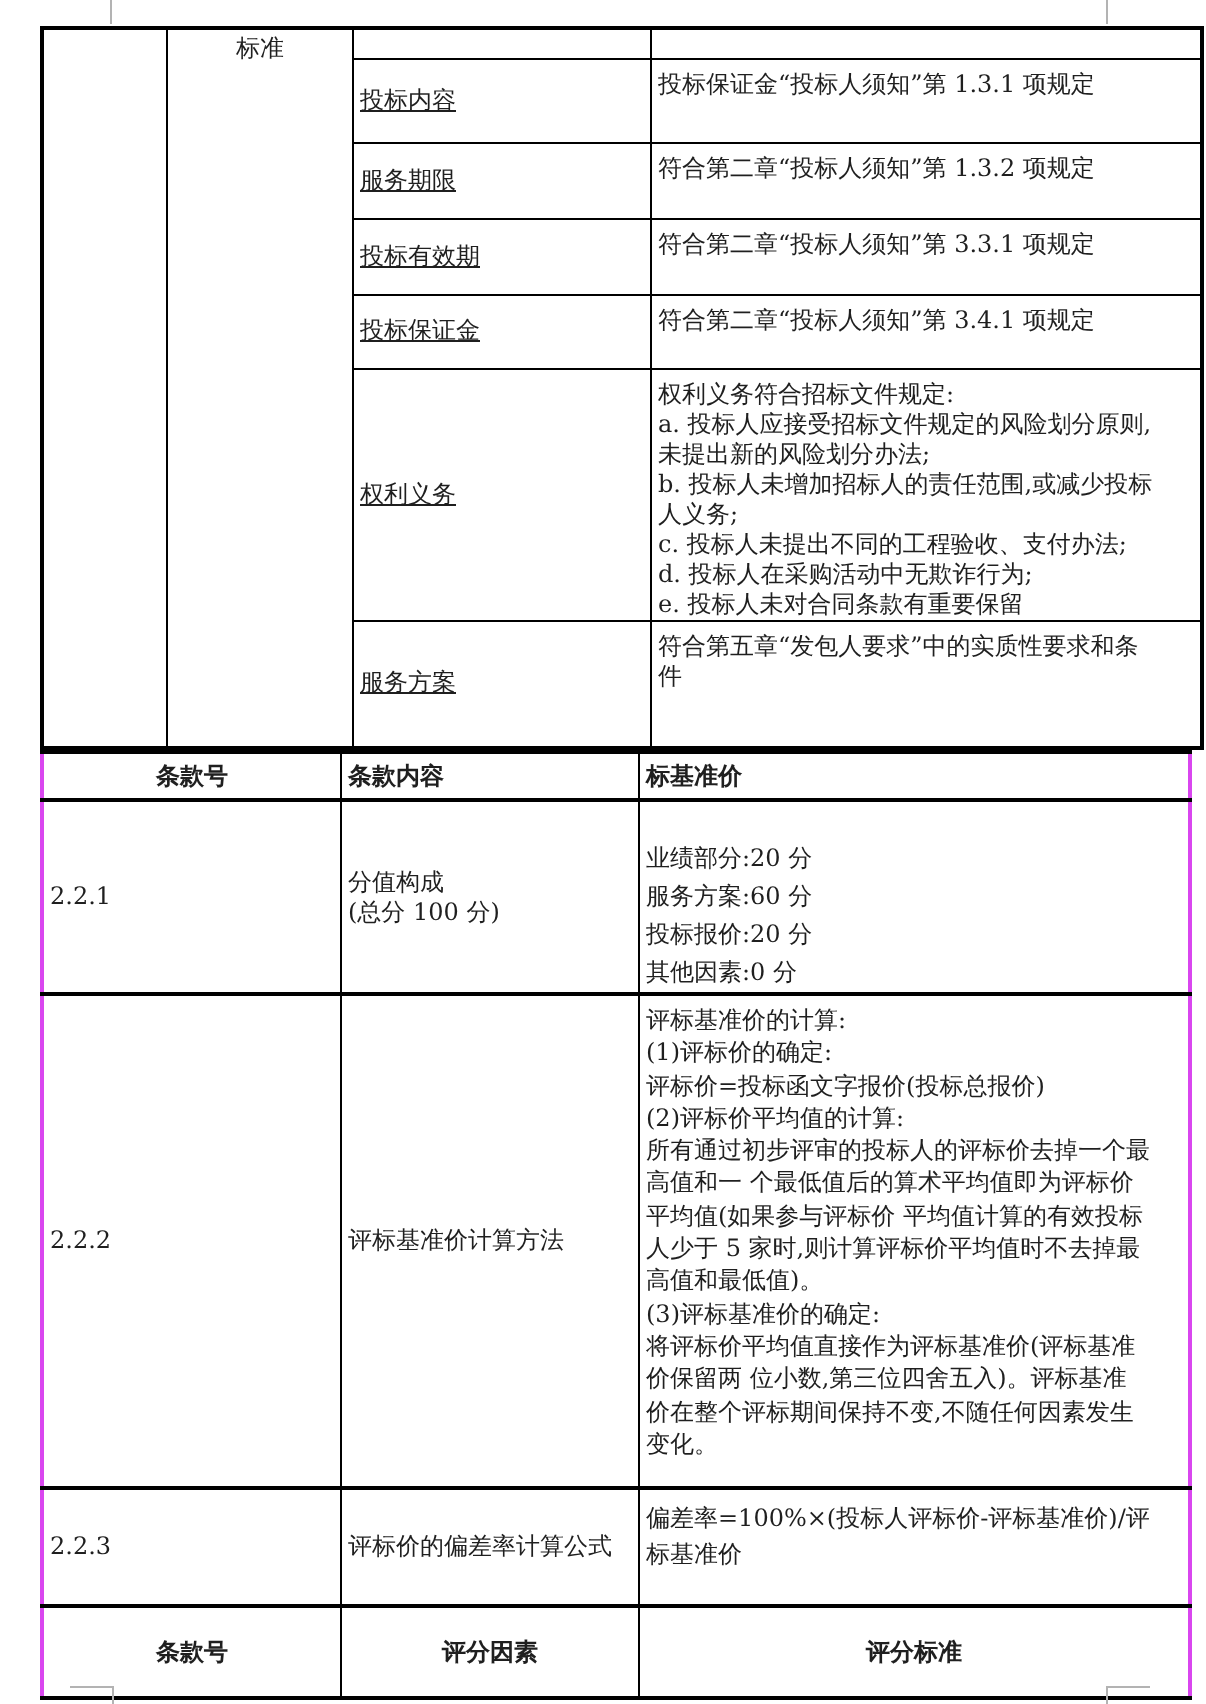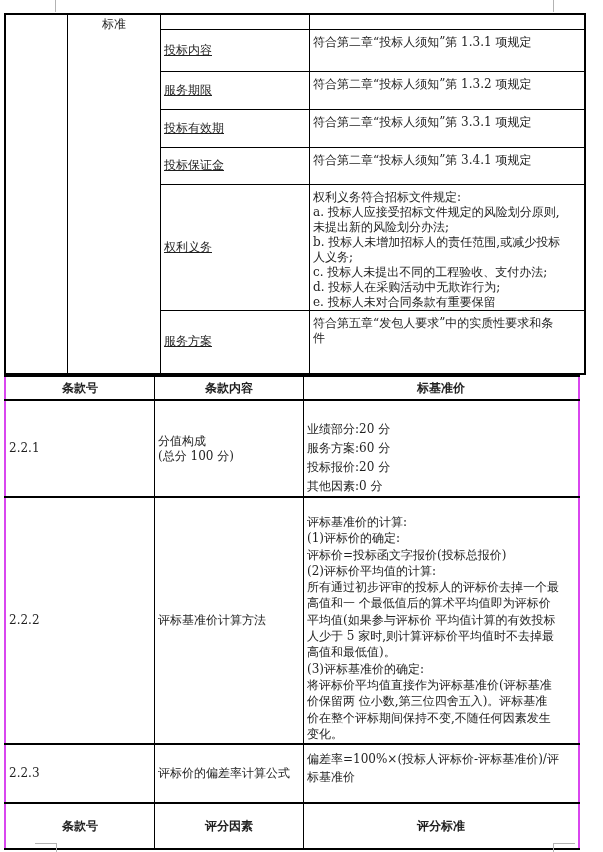--- a/index.html
+++ b/index.html
@@ -1,21 +1,21 @@
 <!DOCTYPE html>
 <html><head>
 <meta charset="utf-8">
 <style>
   html,body{margin:0;padding:0;}
   body{
     width:603px;height:852px;position:relative;background:#ffffff;
     font-family:"DejaVu Serif","Liberation Serif",serif;
     color:#1f1f1f;overflow:hidden;
   }
-  .doc{position:absolute;left:4px;top:13px;width:563px;}
+  .doc{position:absolute;left:20px;top:13px;width:563px;}
   table{border-collapse:collapse;table-layout:fixed;width:563px;}
   td{
     border:1px solid #000;
     font-size:12px;line-height:15px;
     padding:0 3px;vertical-align:top;overflow:hidden;
     word-break:break-all;
   }
   
   .t-upper{border:2px solid #000;}
   .t-upper .colA{width:55px;}
@@ -23,29 +23,29 @@
   .t-upper .lbl{width:142px;vertical-align:middle;text-decoration:underline;}
   .t-upper .cnt{width:268px;padding-top:5px;white-space:pre-line;}
   .r0{height:15px;} .r1{height:42px;} .r2{height:38px;} .r3{height:38px;}
   .r4{height:37px;} .r5{height:126px;} .r6{height:64px;}
   
   .t-lower{border:2px solid #d946ef;}
   .t-lower td{border-width:2px 1px;border-style:solid;border-color:#000;}
   .t-lower .c1{width:142px;}
   .t-lower .c2{width:142px;}
   .t-lower .c3{width:268px;}
-  .hdr td{font-weight:bold;vertical-align:middle;height:22px;text-align:center;}
+  .hdr td{font-weight:bold;vertical-align:middle;height:22px;}
   .hdr .c1{text-align:center;}
   .num{text-align:left;vertical-align:middle;}
   .cname{vertical-align:middle;white-space:pre-line;}
   .ccontent{white-space:pre-line;}
   .row-221{height:81px;}
   .row-221 .ccontent{line-height:19px;padding-top:19px;}
   .row-222{height:247px;}
-  .row-222 .ccontent{line-height:16.3px;padding-top:16px;}
+  .row-222 .ccontent{line-height:16.3px;padding-top:4px;}
   .row-223{height:59px;}
   .row-223 .ccontent{line-height:18px;padding-top:5px;}
   .score-hdr td{font-weight:bold;text-align:center;vertical-align:middle;height:44px;}
   
   .mark{position:absolute;background:transparent;}
   .tick{width:1px;height:12px;background:#b3b3b3;top:0;}
   .corner{width:21px;height:8px;top:843px;}
   .corner-left{border-top:1px solid #b3b3b3;border-right:1px solid #b3b3b3;}
   .corner-right{border-top:1px solid #b3b3b3;border-left:1px solid #b3b3b3;}
 </style>
@@ -60,21 +60,21 @@
   <table class="t-upper">
     <tbody>
         <tr class="r0">
       <td class="colA" rowspan="7"></td>
       <td class="colB" rowspan="7">标准</td>
       <td class="lbl"></td>
       <td class="cnt"></td>
     </tr>
     <tr class="r1">
       <td class="lbl">投标内容</td>
-      <td class="cnt">符合第二章“投标人须知”第 1.3.1 项规定</td>
+      <td class="cnt">投标保证金“投标人须知”第 1.3.1 项规定</td>
     </tr>
     <tr class="r2">
       <td class="lbl">服务期限</td>
       <td class="cnt">符合第二章“投标人须知”第 1.3.2 项规定</td>
     </tr>
     <tr class="r3">
       <td class="lbl">投标有效期</td>
       <td class="cnt">符合第二章“投标人须知”第 3.3.1 项规定</td>
     </tr>
     <tr class="r4">

